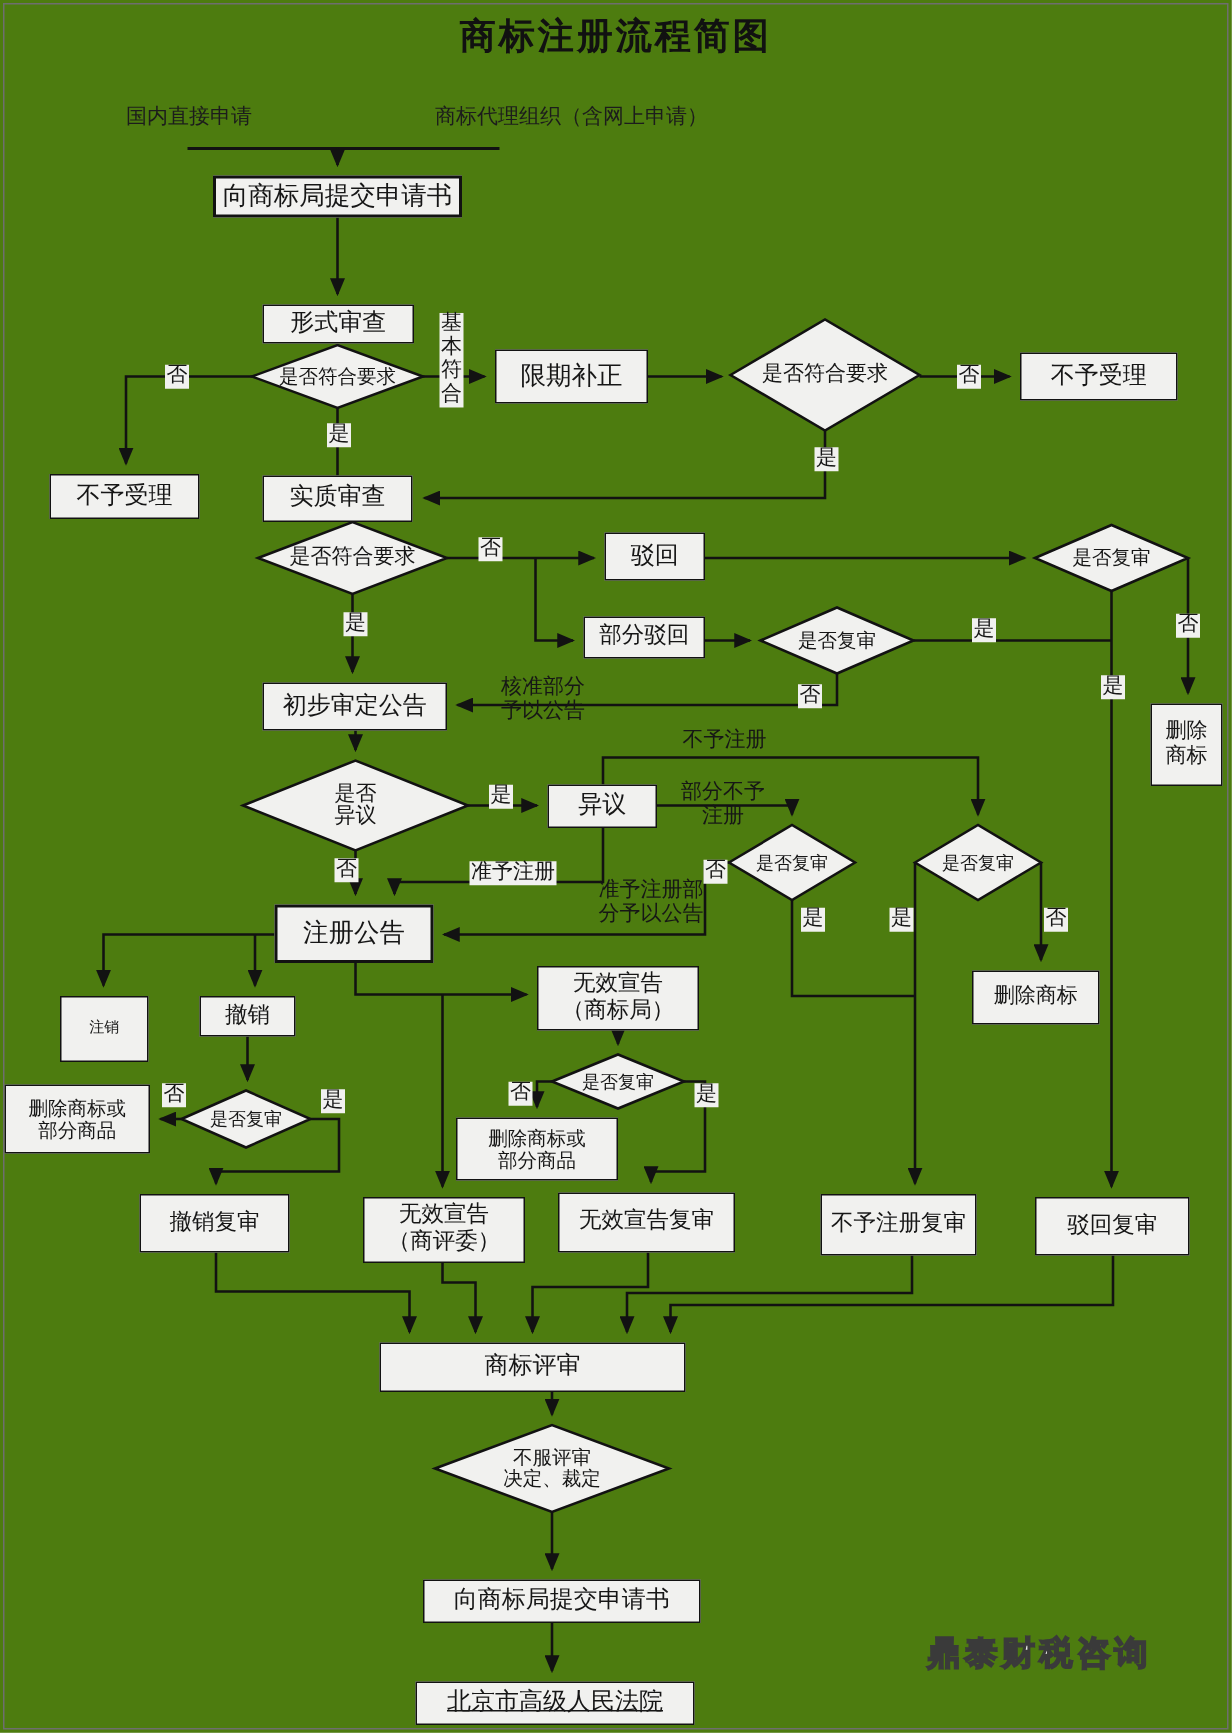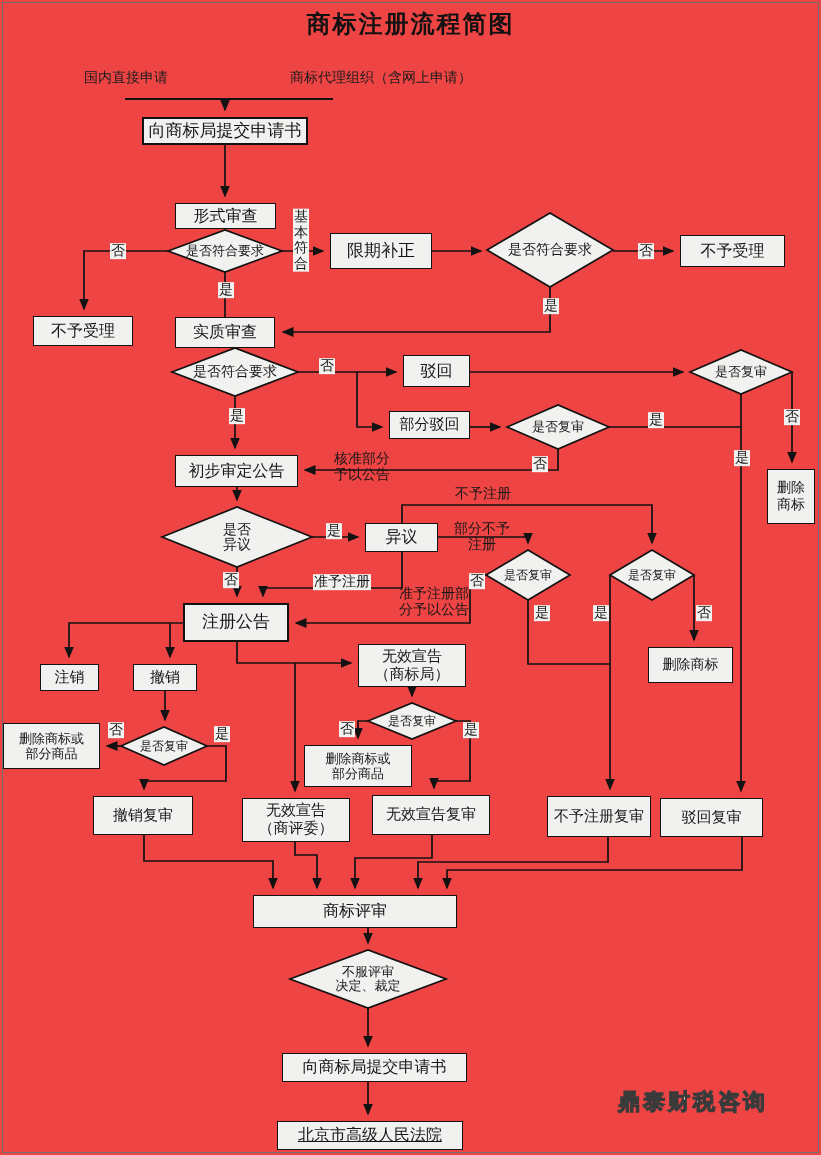--- a/index.html
+++ b/index.html
@@ -1,17 +1,17 @@
 <!DOCTYPE html>
 <html><head>
 <meta charset="utf-8">
 <style>
   html,body{margin:0;padding:0;}
   body{background:#e8e8e6;font-family:"Liberation Serif","DejaVu Serif",serif;}
-  .page{position:relative;width:821px;height:1155px;background:#ef4444;overflow:hidden;
+  .page{position:relative;width:821px;height:1155px;background:#4d7c0f;overflow:hidden;
         color:#1c1c1c;}
   .frame{position:absolute;inset:2px;border:1px solid #6e6e6e;pointer-events:none;}
   .title{position:absolute;left:0;top:8px;width:100%;text-align:center;
          font-size:24px;font-weight:bold;letter-spacing:2px;color:#111;}
   .src-label{position:absolute;font-size:14px;color:#1c1c1c;white-space:nowrap;}
   .src-left{left:84px;top:69px;}
   .src-right{left:290px;top:69px;}
   svg.wires{position:absolute;left:0;top:0;z-index:1;}
   svg .wire{fill:none;stroke:#121212;stroke-width:1.7px;}
   svg .arrow{marker-end:url(#arr);}
@@ -121,34 +121,34 @@
       <div class="node rect" style="left: 680px; top: 235px; width: 105px; height: 32px; font-size: 16px;">不予受理</div>
       <div class="node rect" style="left: 175px; top: 317px; width: 100px; height: 31px; font-size: 16px;">实质审查</div>
       <div class="node rect" style="left: 403px; top: 355px; width: 67px; height: 32px; font-size: 16px;">驳回</div>
       <div class="node rect" style="left: 389px; top: 411px; width: 81px; height: 28px; font-size: 15px;">部分驳回</div>
       <div class="node rect" style="left: 767px; top: 469px; width: 48px; height: 55px; font-size: 14px;">删除
 商标</div>
       <div class="node rect" style="left: 175px; top: 455px; width: 123px; height: 32px; font-size: 16px;">初步审定公告</div>
       <div class="node rect" style="left: 365px; top: 523px; width: 73px; height: 29px; font-size: 16px;">异议</div>
       <div class="node rect" style="left: 648px; top: 647px; width: 85px; height: 36px; font-size: 14px;">删除商标</div>
       <div class="node rect thick" style="left: 183px; top: 603px; width: 106px; height: 39px; font-size: 17px;">注册公告</div>
-      <div class="node rect" style="left: 40px; top: 664px; width: 59px; height: 27px; font-size: 15px;">注销</div>
+      <div class="node rect" style="left: 40px; top: 664px; width: 59px; height: 44px; font-size: 10px;">注销</div>
       <div class="node rect" style="left: 133px; top: 664px; width: 64px; height: 27px; font-size: 15px;">撤销</div>
       <div class="node rect" style="left: 3px; top: 723px; width: 97px; height: 46px; font-size: 13px;">删除商标或
 部分商品</div>
       <div class="node rect" style="left: 93px; top: 796px; width: 100px; height: 39px; font-size: 15px;">撤销复审</div>
       <div class="node rect" style="left: 358px; top: 644px; width: 108px; height: 43px; font-size: 15px;">无效宣告
 （商标局）</div>
       <div class="node rect" style="left: 304px; top: 745px; width: 108px; height: 42px; font-size: 13px;">删除商标或
 部分商品</div>
       <div class="node rect" style="left: 242px; top: 798px; width: 108px; height: 44px; font-size: 15px;">无效宣告
 （商评委）</div>
       <div class="node rect" style="left: 372px; top: 795px; width: 118px; height: 40px; font-size: 15px;">无效宣告复审</div>
       <div class="node rect" style="left: 547px; top: 796px; width: 104px; height: 41px; font-size: 15px; text-align: center;">不予注册复审</div>
-      <div class="node rect" style="left: 660px; top: 798px; width: 103px; height: 39px; font-size: 15px;">驳回复审</div>
+      <div class="node rect" style="left: 690px; top: 798px; width: 103px; height: 39px; font-size: 15px;">驳回复审</div>
       <div class="node rect" style="left: 253px; top: 895px; width: 204px; height: 33px; font-size: 16px;">商标评审</div>
       <div class="node rect" style="left: 282px; top: 1053px; width: 185px; height: 29px; font-size: 16px;">向商标局提交申请书</div>
       <div class="node rect" style="left: 277px; top: 1121px; width: 186px; height: 29px; font-size: 16px; text-decoration: underline;">北京市高级人民法院</div>
       <div class="node diamond-text" style="left: 168px; top: 230px; width: 114px; height: 42px; font-size: 13px;">是否符合要求</div>
       <div class="node diamond-text" style="left: 487px; top: 213px; width: 126px; height: 74px; font-size: 14px;">是否符合要求</div>
       <div class="node diamond-text" style="left: 172px; top: 348px; width: 126px; height: 48px; font-size: 14px;">是否符合要求</div>
       <div class="node diamond-text" style="left: 690px; top: 350px; width: 102px; height: 44px; font-size: 13px;">是否复审</div>
       <div class="node diamond-text" style="left: 507px; top: 405px; width: 102px; height: 44px; font-size: 13px;">是否复审</div>
       <div class="node diamond-text" style="left: 162px; top: 507px; width: 150px; height: 60px; font-size: 14px;">是否
 异议</div>

